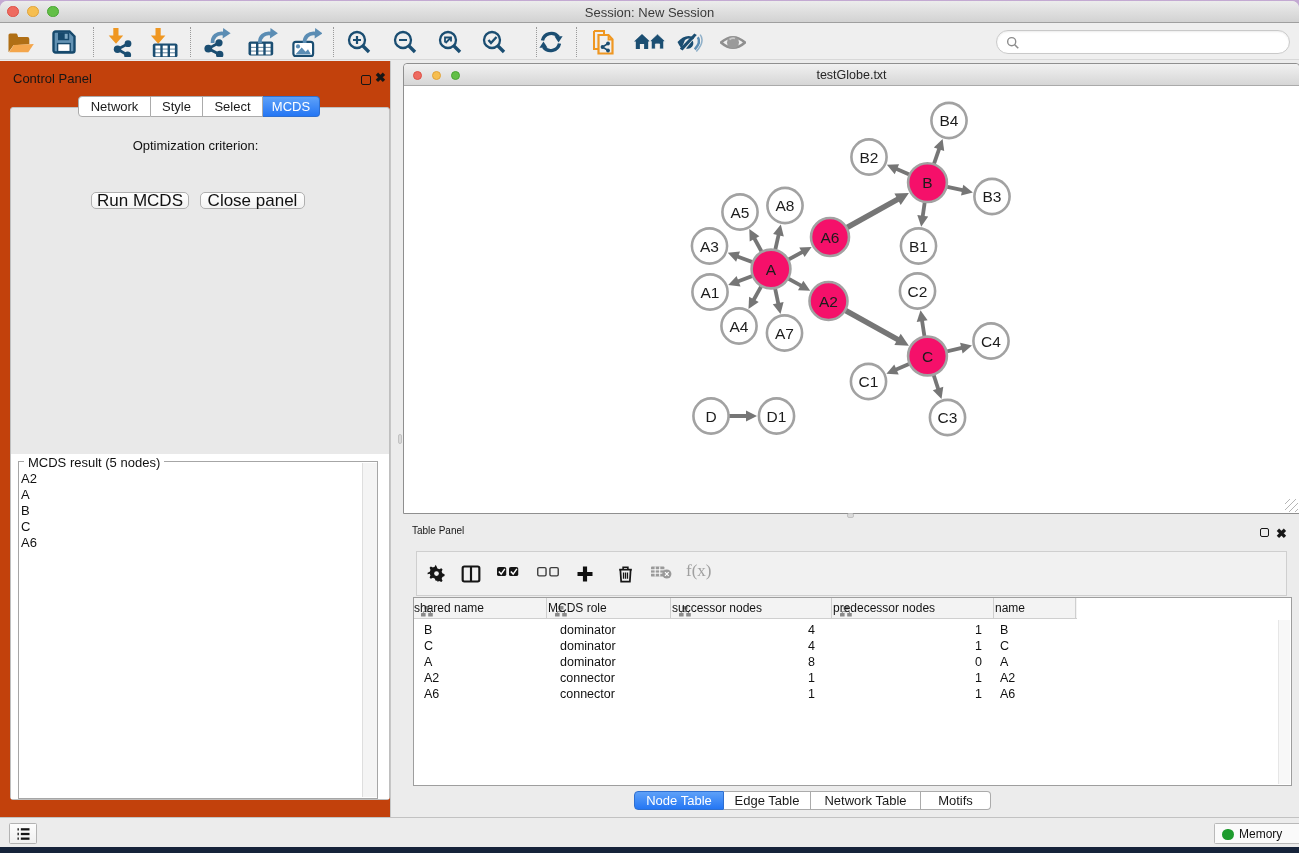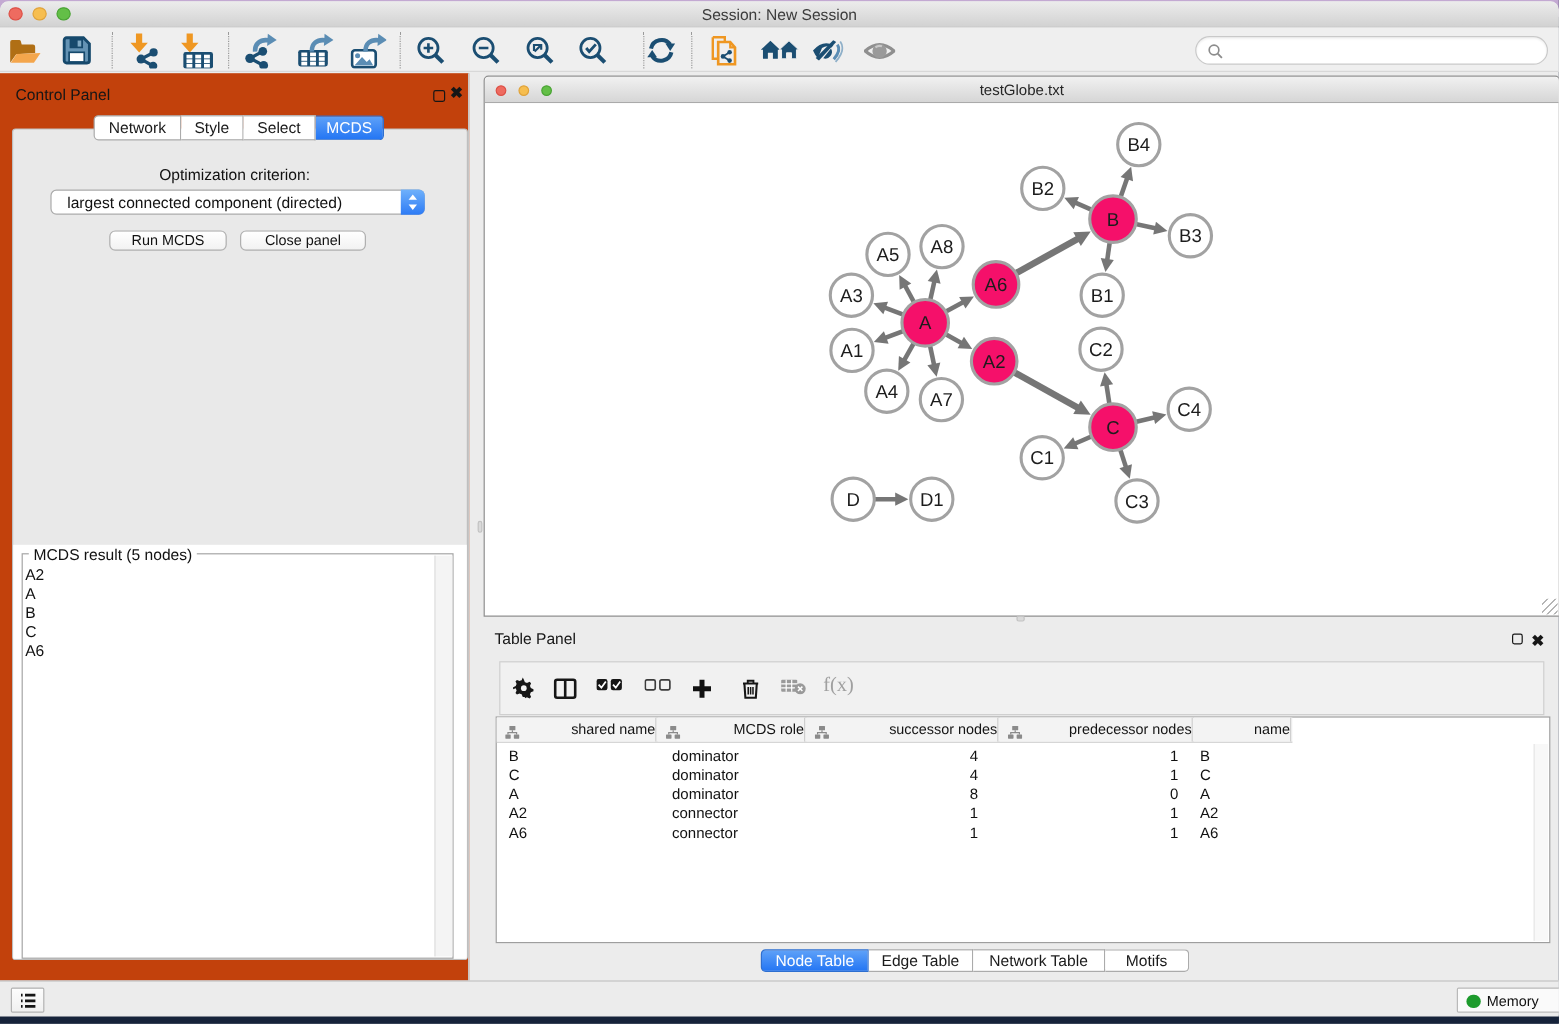--- a/index.html
+++ b/index.html
@@ -33,56 +33,56 @@
 .tab.first { border-left:1px solid #ababab; border-radius:4px 0 0 4px; }
 .tab.last { border-radius:0 4px 4px 0; }
 .tab.sel { background:linear-gradient(#5ea1f8,#2476f4); color:#fff; border-color:#2e6fd0; }
 #optlab { position:absolute; left:0; top:77px; width:391px; text-align:center; font-size:13px; color:#111; }
 #combo { position:absolute; left:42px; top:97px; width:312px; height:21px; background:#fff;
   border:1px solid #ababab; border-radius:5px; font-size:13px; color:#111; line-height:19px;
   padding-left:13px; }
 #combo-btn { position:absolute; right:-1px; top:-1px; width:20px; height:21px;
   background:linear-gradient(#6fb1fb,#2d7bf5); border-radius:0 5px 5px 0; }
 .btn { position:absolute; top:131px; height:17px; background:linear-gradient(#ffffff,#f2f2f2);
-  border:1px solid #b0b0b0; border-radius:5px; font-size:12px; color:#111; text-align:center;
+  border:1px solid #b0b0b0; border-radius:5px; font-size:17px; color:#111; text-align:center;
   line-height:15px; }
 #mcds-white { position:absolute; left:0px; top:346px; width:378px; height:345px; background:#fff; }
 #fieldset { position:absolute; left:7px; top:7px; right:11px; bottom:0px; border:1px solid #a6a6a6; }
 #fs-title { position:absolute; left:5px; top:-7px; background:#fff; padding:0 4px; font-size:13px; color:#111; }
 #fs-scroll { position:absolute; right:0px; top:1px; width:15px; bottom:1px; background:#f4f4f4; border-left:1px solid #dedede; }
 .li { position:absolute; left:2px; font-size:13px; color:#111; }
 
 
 #netwin { position:absolute; left:403px; top:62px; width:897px; height:451px; background:#fff;
   border:1px solid #8f8f8f; border-radius:4px 4px 0 0; }
 #nw-title { position:absolute; left:0; top:0; width:100%; height:22px;
   background:linear-gradient(#f1f1f1,#d6d6d6); border-bottom:1px solid #aaa; border-radius:4px 4px 0 0; }
 .tl2 { position:absolute; top:6.5px; width:9px; height:9px; border-radius:50%; }
 #nw-text { position:absolute; width:100%; top:4px; text-align:center; font-size:12.5px; color:#262626; }
 #graph { position:absolute; left:0px; top:22px; }
 #grip { position:absolute; right:1px; bottom:1px; width:13px; height:13px;
   background:repeating-linear-gradient(135deg, transparent 0 3px, #b5b5b5 3px 4.2px); }
 .divh { position:absolute; background:#dadada; border:1px solid #c2c2c2; border-radius:2px; }
 
-#tp-title { position:absolute; left:412px; top:524px; font-size:13px; color:#161616; }
+#tp-title { position:absolute; left:412px; top:524px; font-size:10px; color:#161616; }
 #tp-sq { position:absolute; left:1260px; top:527px; width:9px; height:9px; border:1.6px solid #161616; border-radius:2px; }
 #tp-x { position:absolute; left:1276px; top:525px; font-size:13px; font-weight:bold; color:#161616; }
 #tp-toolbar { position:absolute; left:416px; top:550px; width:871px; height:45px; background:#f1f1f1;
   border:1px solid #cfcfcf; }
 .tpi { position:absolute; top:12px; }
 .fx { position:absolute; left:269px; top:9px; font-family:"Liberation Serif",serif; 
   font-size:17px; color:#a0a0a0; }
 #tp-toolbar .tpi { position:absolute; }
 #tbl { position:absolute; left:413px; top:596px; width:879px; height:189px; background:#fff;
   border:1px solid #9e9e9e; }
 #tbl-hdr { position:absolute; left:0; top:0; width:663px; height:21px; background:#f3f3f3;
   border-bottom:1px solid #cfcfcf; }
 .hc { position:absolute; top:0; height:20px; border-right:1px solid #cfcfcf; background:#f3f3f3; }
 .hicon { position:absolute; left:7px; top:5px; }
-.hlab { position:absolute; left:0; right:0; text-align:right; top:3px; font-size:12px; color:#141414; }
+.hlab { position:absolute; left:0; right:0; text-align:left; top:3px; font-size:12px; color:#141414; }
 .tr { position:absolute; left:0; width:680px; height:16px; font-size:12.5px; color:#111; line-height:16px; }
 #tbl-scroll { position:absolute; right:1px; top:22px; bottom:1px; width:12px; background:#f8f8f8; border-left:1px solid #e6e6e6; }
 #btabs { position:absolute; left:634px; top:790px; height:19px; display:flex; }
 .btab { height:19px; background:#fff; border:1px solid #ababab; border-left:none; font-size:13px;
   color:#1a1a1a; text-align:center; line-height:17px; }
 .btab.first { border-left:1px solid #ababab; border-radius:4px 0 0 4px; }
 .btab.last { border-radius:0 4px 4px 0; }
 .btab.sel { background:linear-gradient(#5ea1f8,#2476f4); color:#fff; border-color:#2e6fd0; }
 
 #status { position:absolute; left:0; top:816px; width:100%; height:29px; background:#ececec;
@@ -264,26 +264,20 @@
         </div>
       </div>
     </div>
     <div id="tabs">
       <div class="tab first" style="width:73px">Network</div>
       <div class="tab" style="width:52px">Style</div>
       <div class="tab" style="width:60px">Select</div>
       <div class="tab sel last" style="width:57px">MCDS</div>
     </div>
     <div id="optlab">Optimization criterion:</div>
-    <div id="combo">largest connected component (directed)
-      <div id="combo-btn"><svg viewBox="0 0 20 21" width="20" height="21">
-            <path d="M10 4 l3.5 4.5 h-7 Z" fill="#fff"></path>
-            <path d="M10 17 l-3.5 -4.5 h7 Z" fill="#fff"></path>
-          </svg></div>
-    </div>
     <div class="btn" style="left:91px;width:98px">Run MCDS</div>
     <div class="btn" style="left:200px;width:105px">Close panel</div>
   </div>
 
   <div id="netwin">
     <div id="nw-title">
       <div class="tl2" style="left:9px;background:#ee6b60;border:0.8px solid #dd5147"></div>
       <div class="tl2" style="left:28px;background:#f6be50;border:0.8px solid #e0a33b"></div>
       <div class="tl2" style="left:47px;background:#63bf47;border:0.8px solid #4aa434"></div>
       <div id="nw-text">testGlobe.txt</div>

